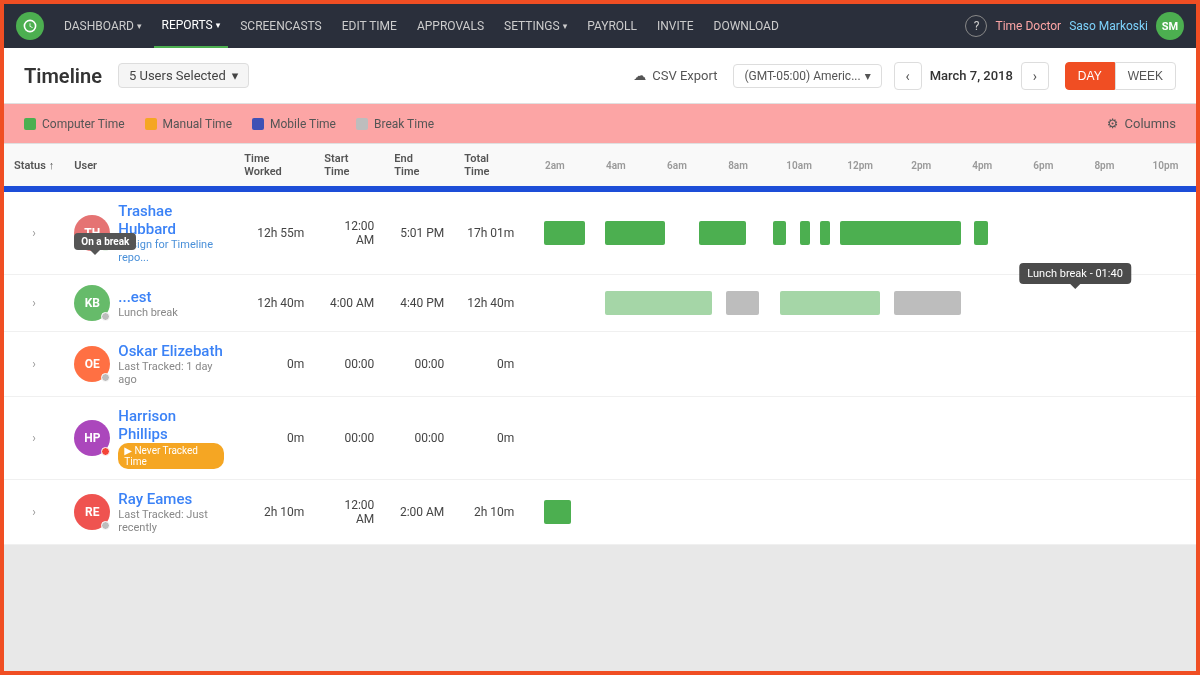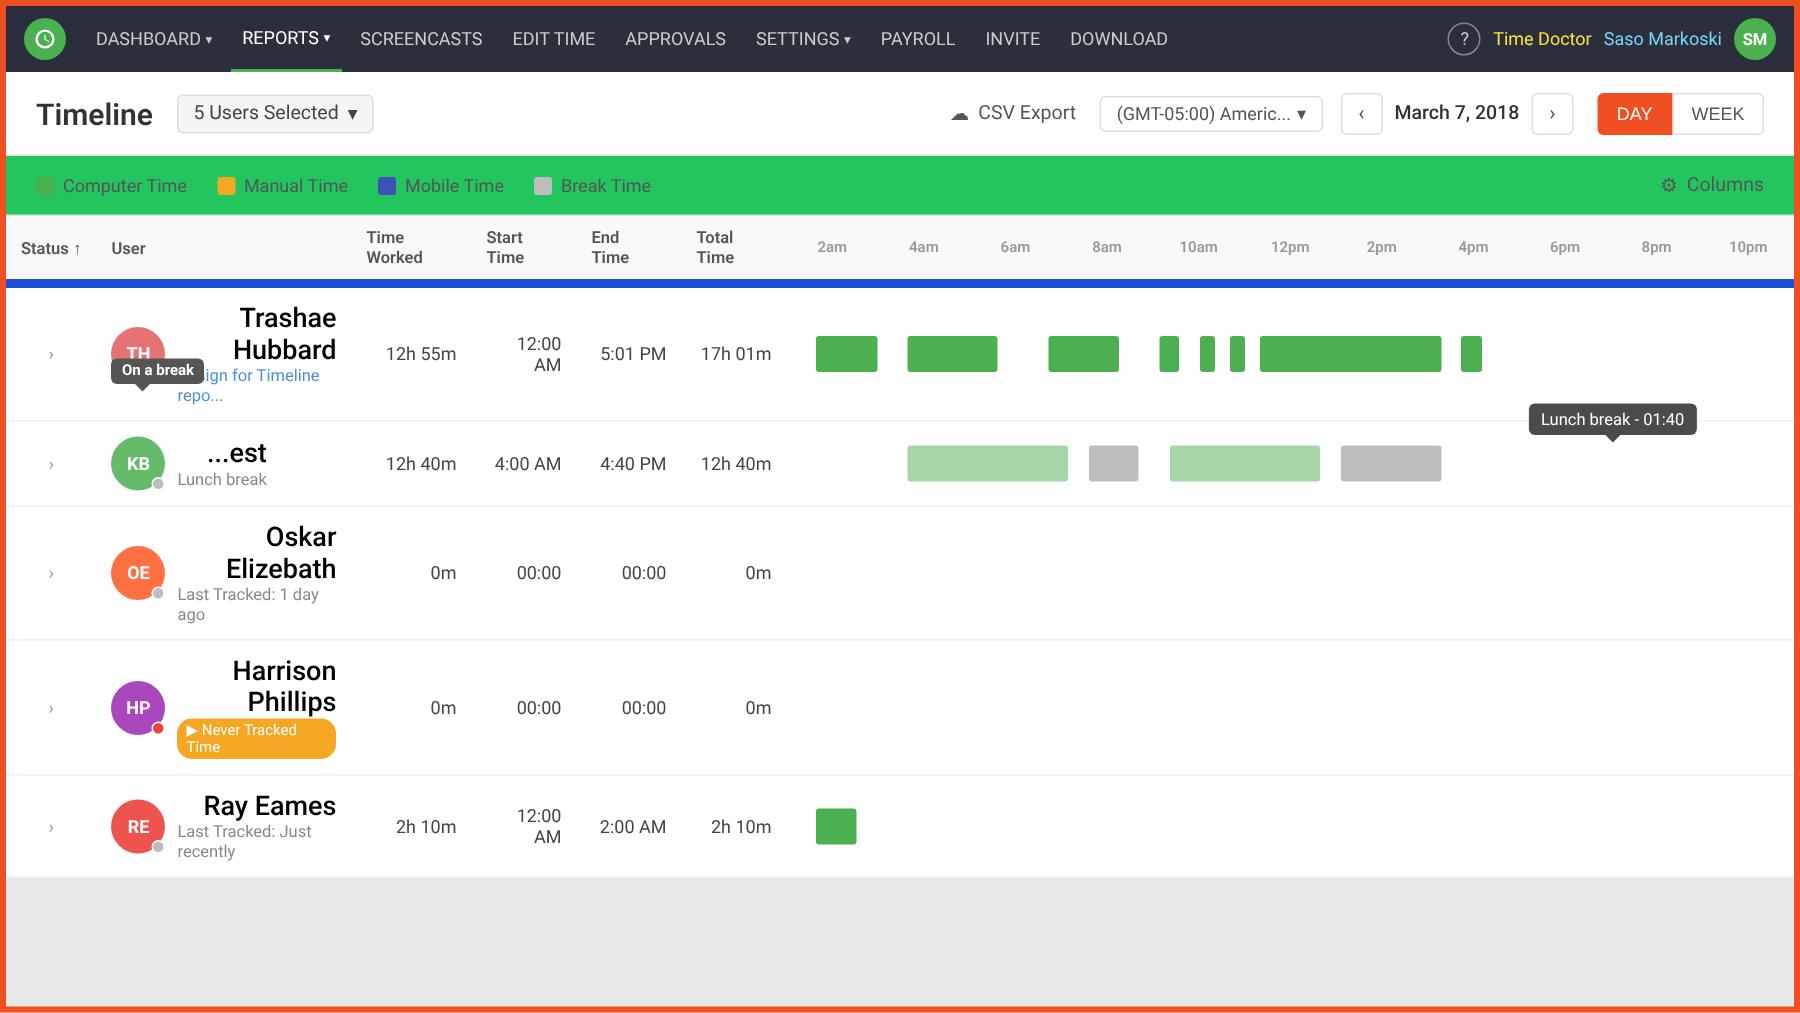--- a/index.html
+++ b/index.html
@@ -48,21 +48,21 @@
     .nav-right {
       display: flex; align-items: center; gap: 8px;
     }
     .nav-help {
       width: 22px; height: 22px;
       border: 1px solid #888;
       border-radius: 50%;
       display: flex; align-items: center; justify-content: center;
       color: #ccc; font-size: 12px; cursor: pointer;
     }
-    .nav-company { color: #fde047; font-size: 12px; }
+    .nav-company { color: #fca5a5; font-size: 12px; }
     .nav-user { color: #7dd3fc; font-size: 12px; }
     .nav-avatar {
       width: 28px; height: 28px;
       background: #4caf50;
       border-radius: 50%;
       display: flex; align-items: center; justify-content: center;
       color: white; font-size: 11px; font-weight: bold;
     }
     .caret { font-size: 9px; }
 
@@ -133,21 +133,21 @@
     .toggle-btn.active {
       background: #f04e23;
       color: white;
       border-color: #f04e23;
     }
     .toggle-btn:first-child { border-radius: 4px 0 0 4px; }
     .toggle-btn:last-child { border-radius: 0 4px 4px 0; }
 
     
     .legend-bar {
-      background: #22c55e;
+      background: #fca5a5;
       height: 40px;
       display: flex;
       align-items: center;
       padding: 0 20px;
       border-bottom: 1px solid #e0e0e0;
       gap: 20px;
     }
     .legend-item {
       display: flex; align-items: center; gap: 6px;
       font-size: 12px; color: #555;
@@ -207,21 +207,21 @@
       flex-shrink: 0;
       position: relative;
     }
     .avatar-status {
       width: 9px; height: 9px;
       border-radius: 50%;
       position: absolute;
       bottom: 0; right: 0;
       border: 1px solid white;
     }
-    .user-info-name { font-size: 18px; font-weight: 500; color: #000000; text-align: right; }
+    .user-info-name { font-size: 15px; font-weight: 500; color: #3b82f6; }
     .user-info-sub { font-size: 11px; color: #888; }
     .user-info-sub.blue { color: #4a90d9; }
 
     .stat-col { text-align: right; font-size: 12px; color: #444; }
 
     
     .timeline-cell {
       position: relative;
       height: 50px;
       min-width: 540px;

